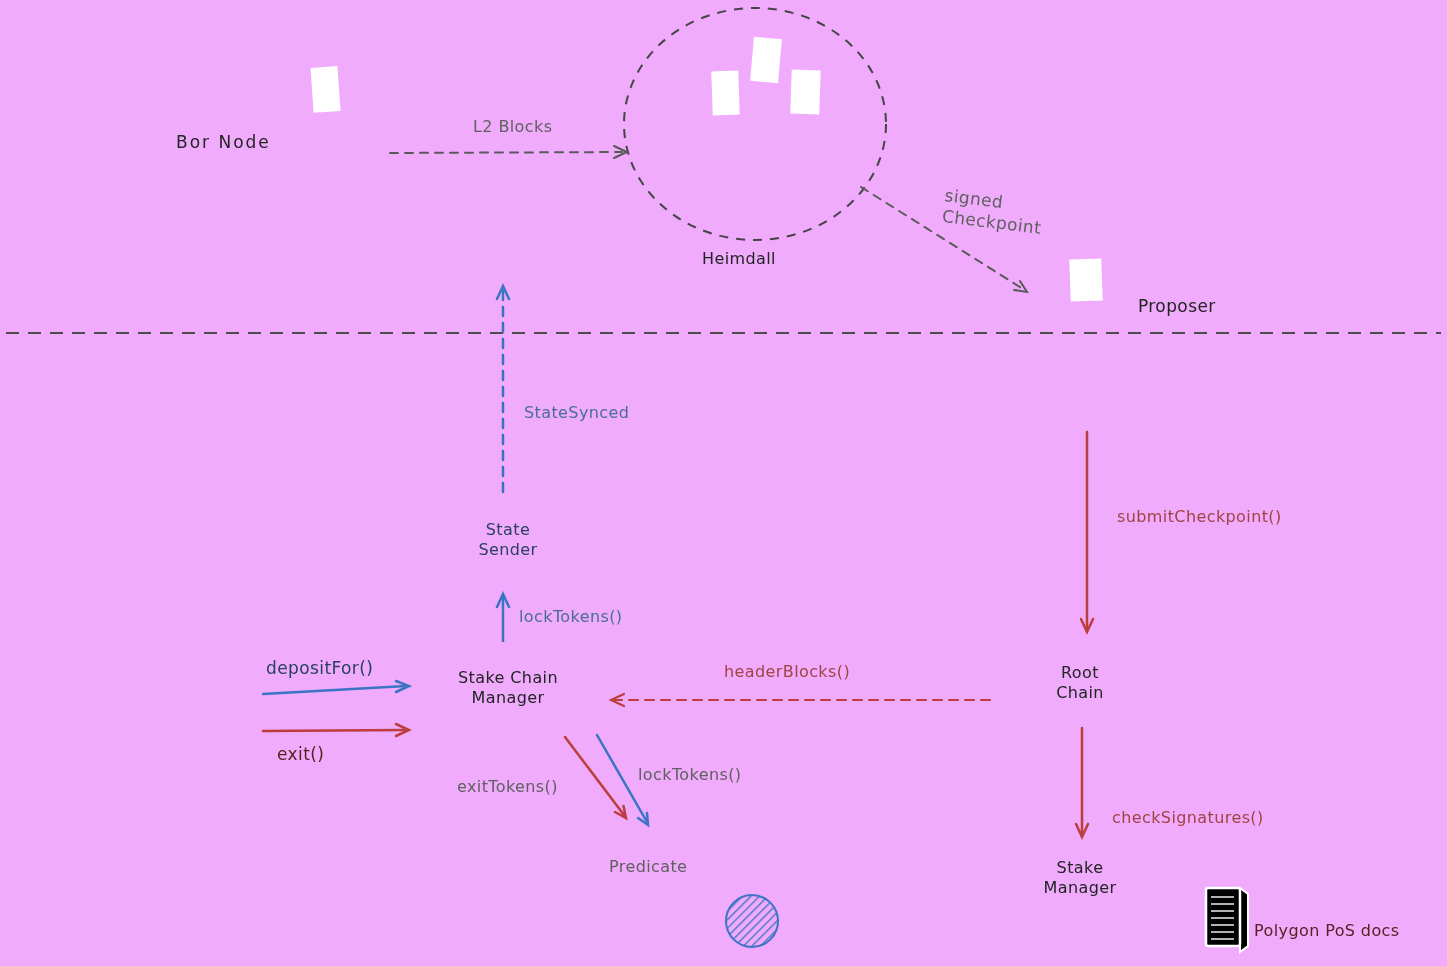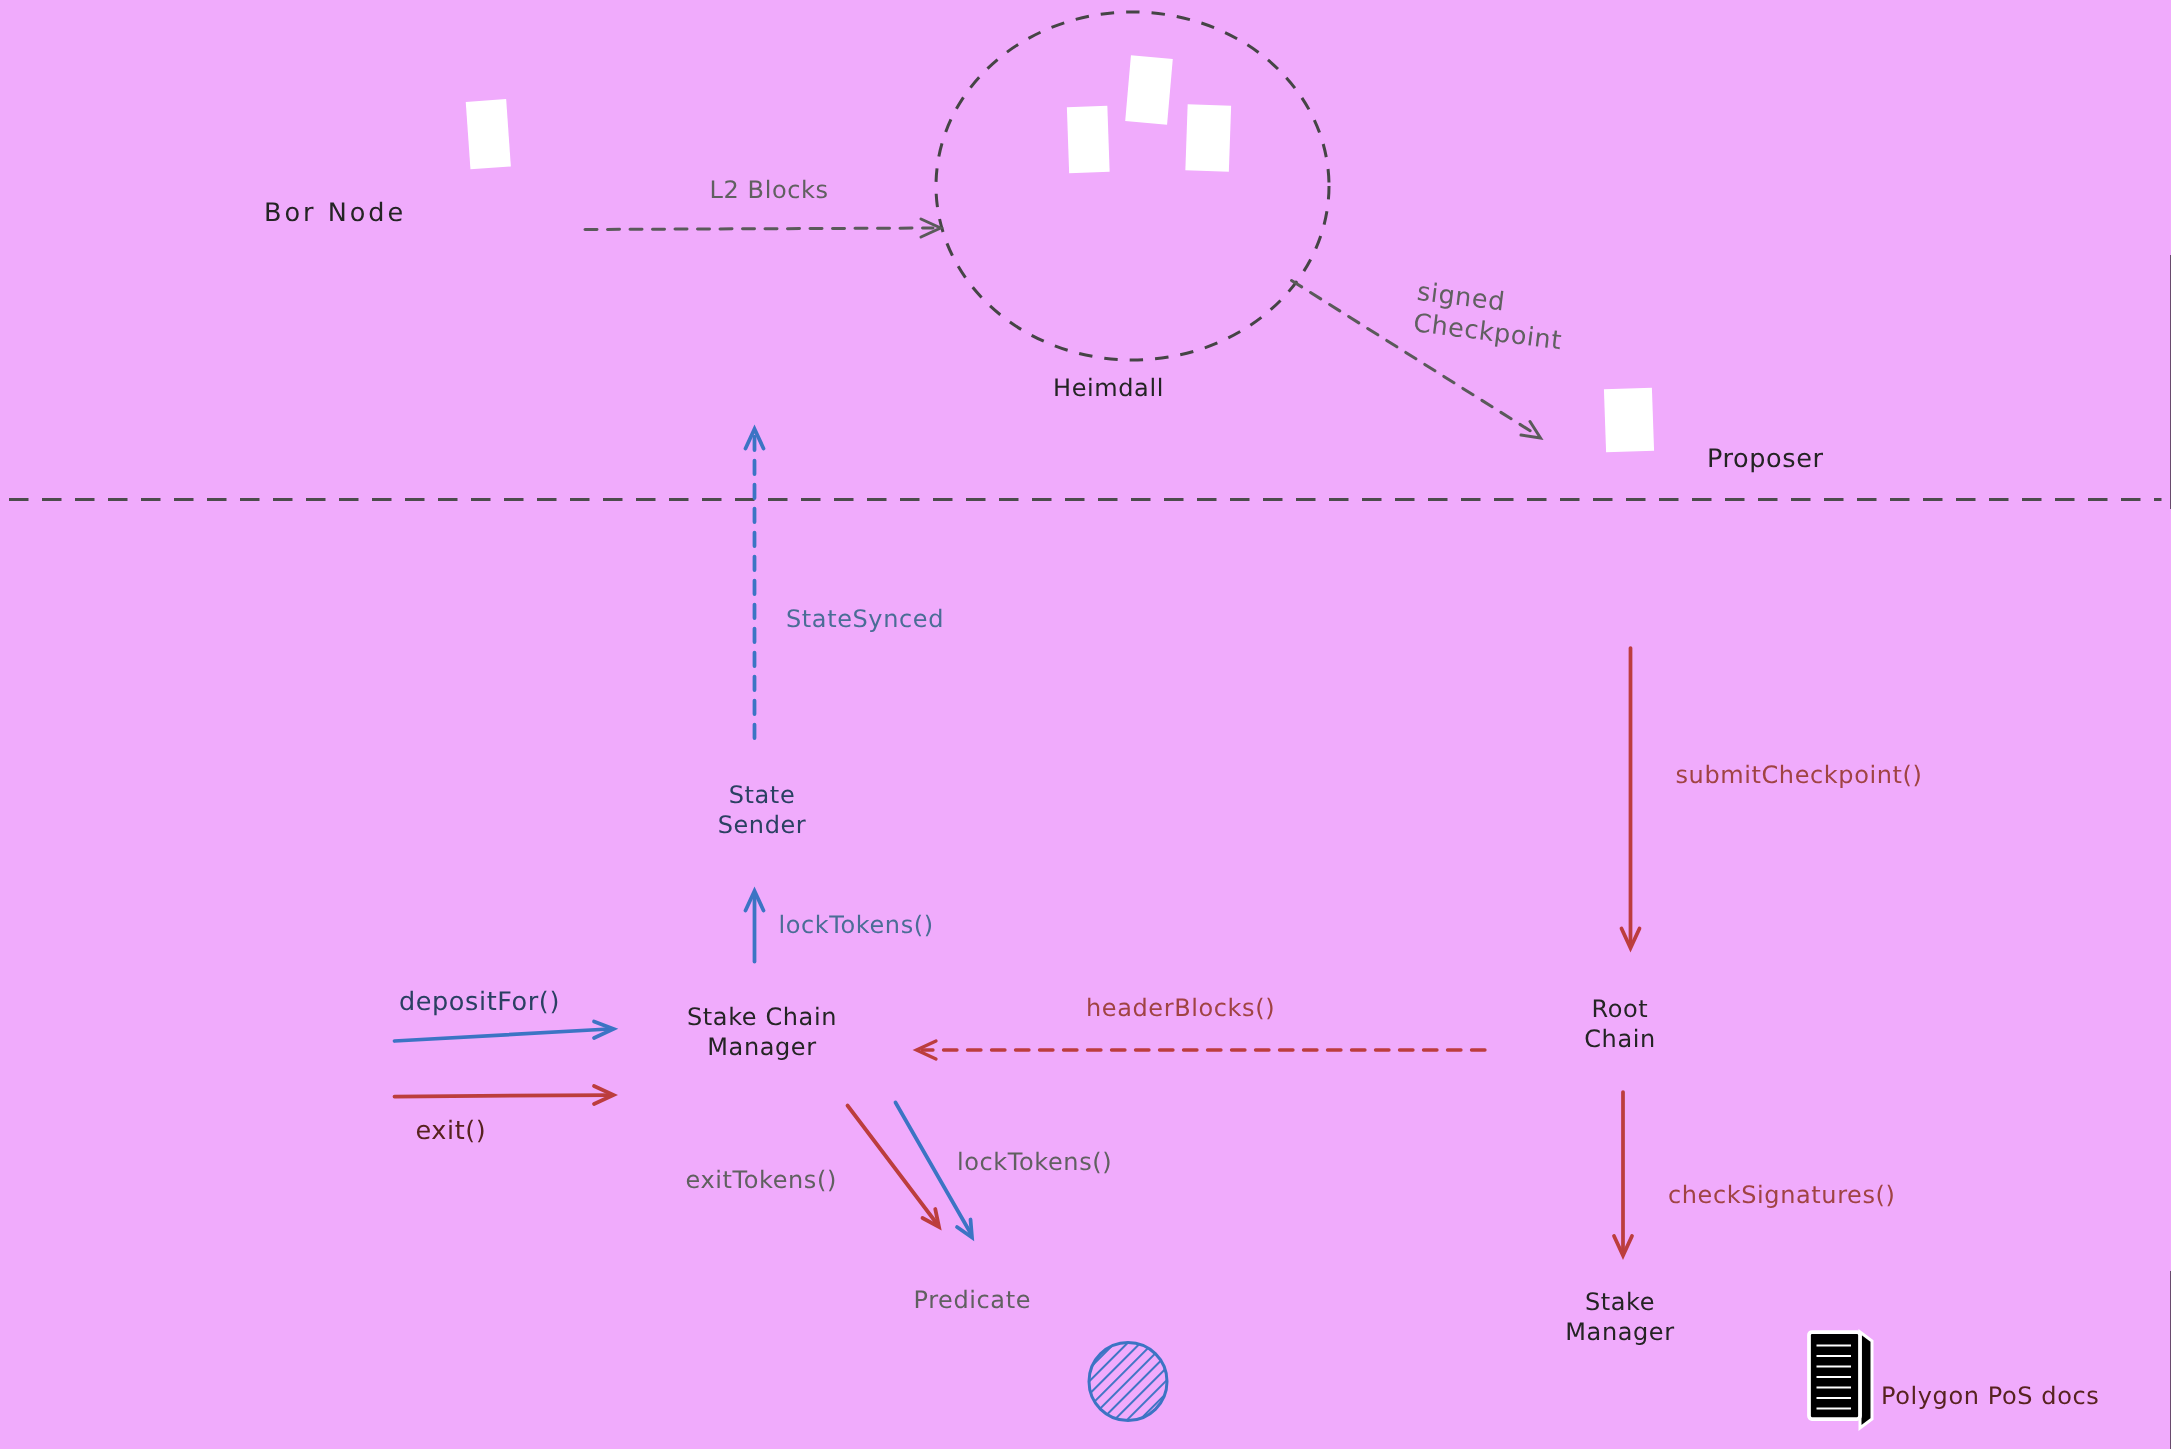--- a/index.html
+++ b/index.html
@@ -147,21 +147,21 @@
 
   <div class="lbl c-red" style="left:724px;top:662px;">headerBlocks()</div>
 
   <div class="lbl c-faint center" style="left:1048px;top:663px;width:64px;">
     <span>Root</span>
     <span>Chain</span>
   </div>
 
   <div class="lbl c-red" style="left:1117px;top:507px;text-align:center;">submitCheckpoint()</div>
 
-  <div class="lbl c-red" style="left:1112px;top:787px;">checkSignatures()</div>
+  <div class="lbl c-red" style="left:1112px;top:808px;">checkSignatures()</div>
 
   <div class="lbl c-faint center" style="left:1042px;top:858px;width:76px;">
     <span>Stake</span>
     <span>Manager</span>
   </div>
 
   <div class="lbl c-gray" style="left:457px;top:777px;">exitTokens()</div>
 
   <div class="lbl c-gray" style="left:638px;top:765px;text-align:right;">lockTokens()</div>
 

